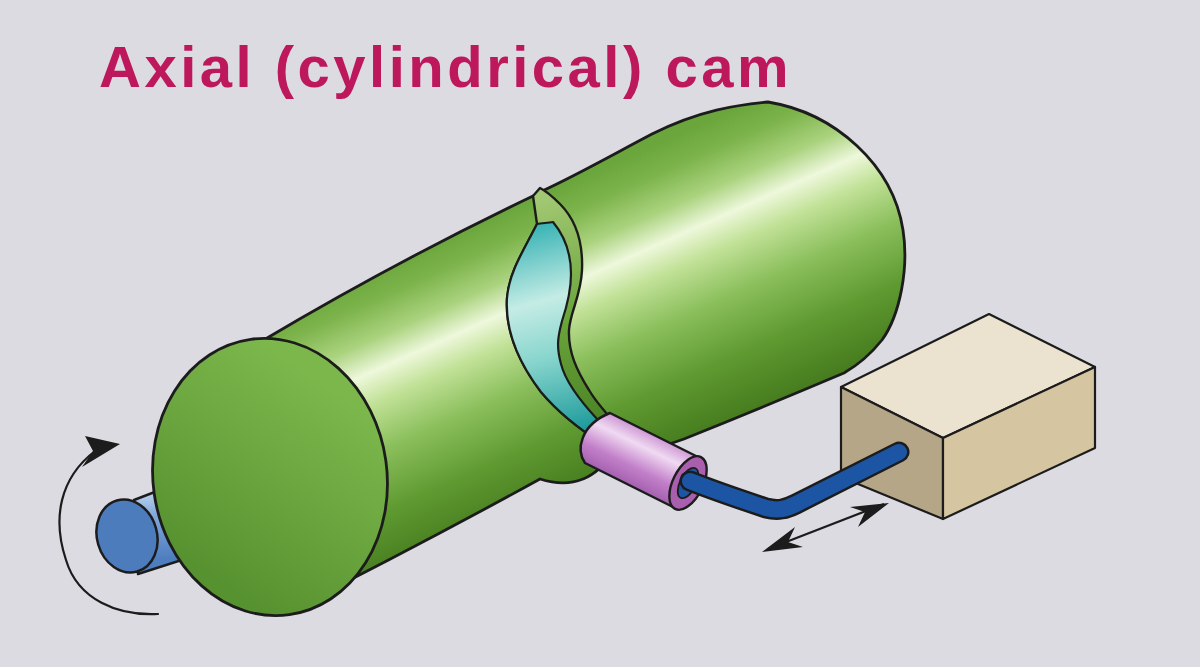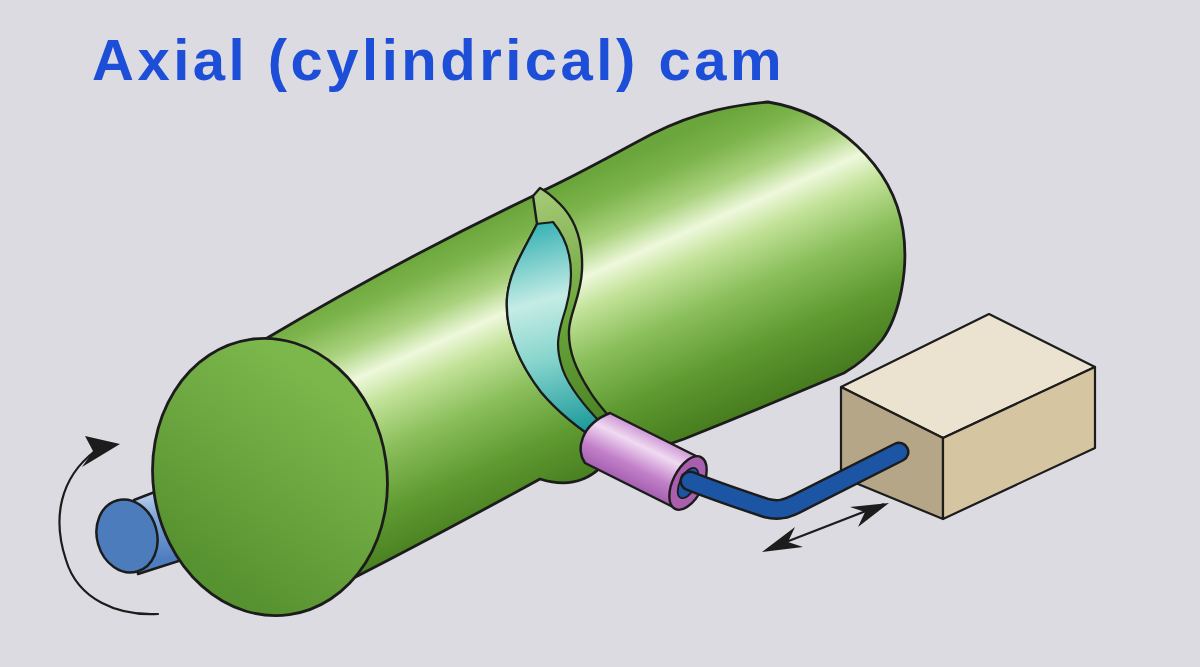--- a/index.html
+++ b/index.html
@@ -1,22 +1,22 @@
 <!DOCTYPE html>
 <html><head>
 <meta charset="utf-8">
 <style>
   html,body{margin:0;padding:0;}
   body{width:1200px;height:667px;overflow:hidden;font-family:"Liberation Sans",sans-serif;}
   .stage{position:relative;width:1200px;height:667px;background:#dcdbe1;}
   .stage svg{position:absolute;left:0;top:0;}
   .page-title{
-    position:absolute;left:84px;top:18px;margin:8px;
+    position:absolute;left:84px;top:18px;margin:15px;
     font-family:"Liberation Sans","DejaVu Sans",sans-serif;
-    font-weight:700;font-size:58px;letter-spacing:3.5px;color:#1d4ed8;
+    font-weight:700;font-size:58px;letter-spacing:3.5px;color:#be185d;
     white-space:nowrap;
   }
 </style>
 </head>
 <body>
 
 <div class="stage">
 
   <svg width="1200" height="667" viewBox="0 0 1200 667">
     <defs>

